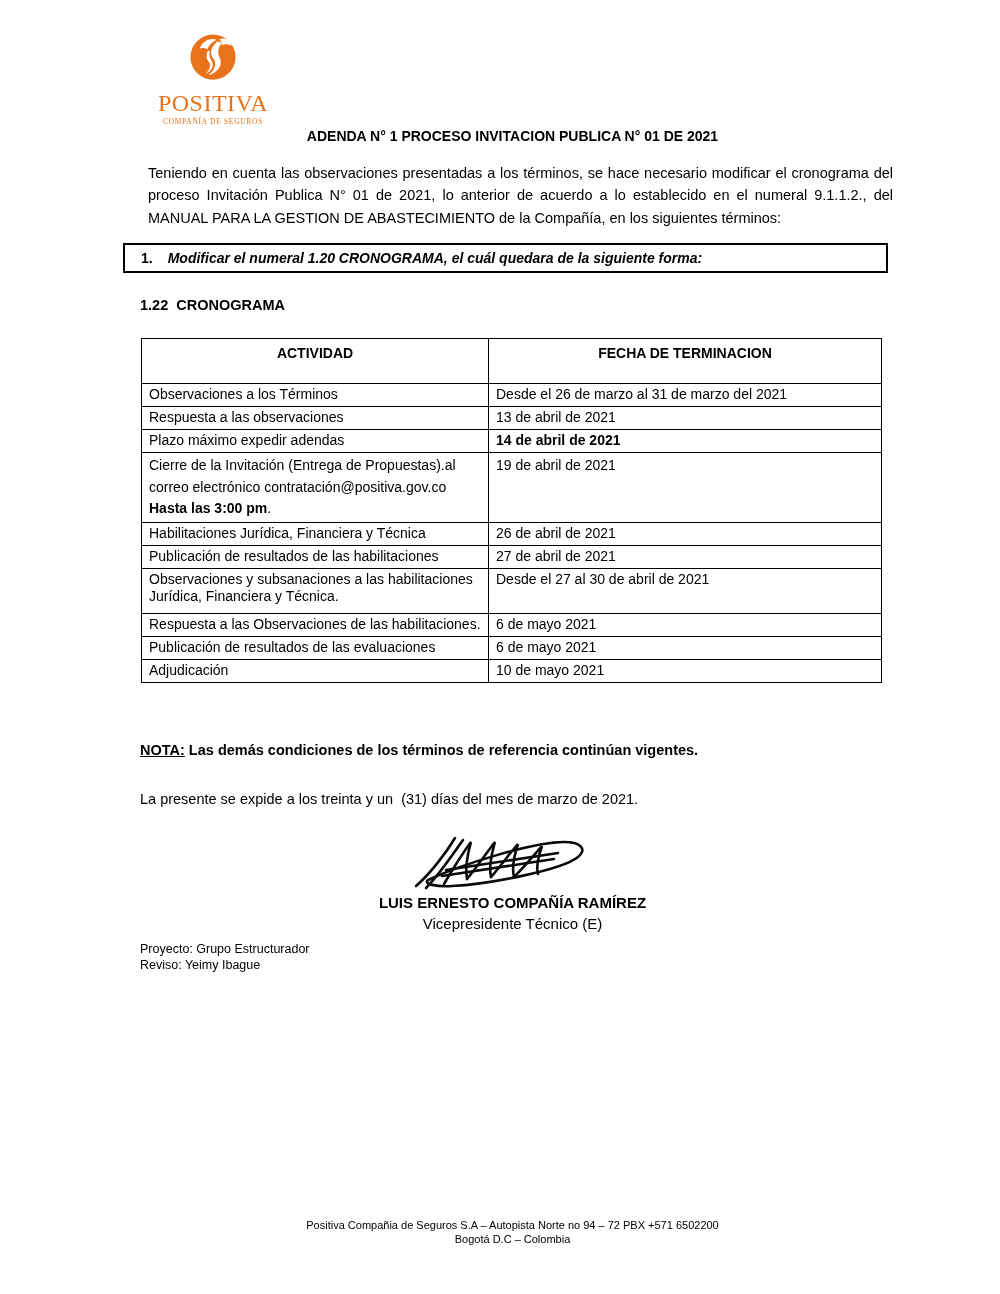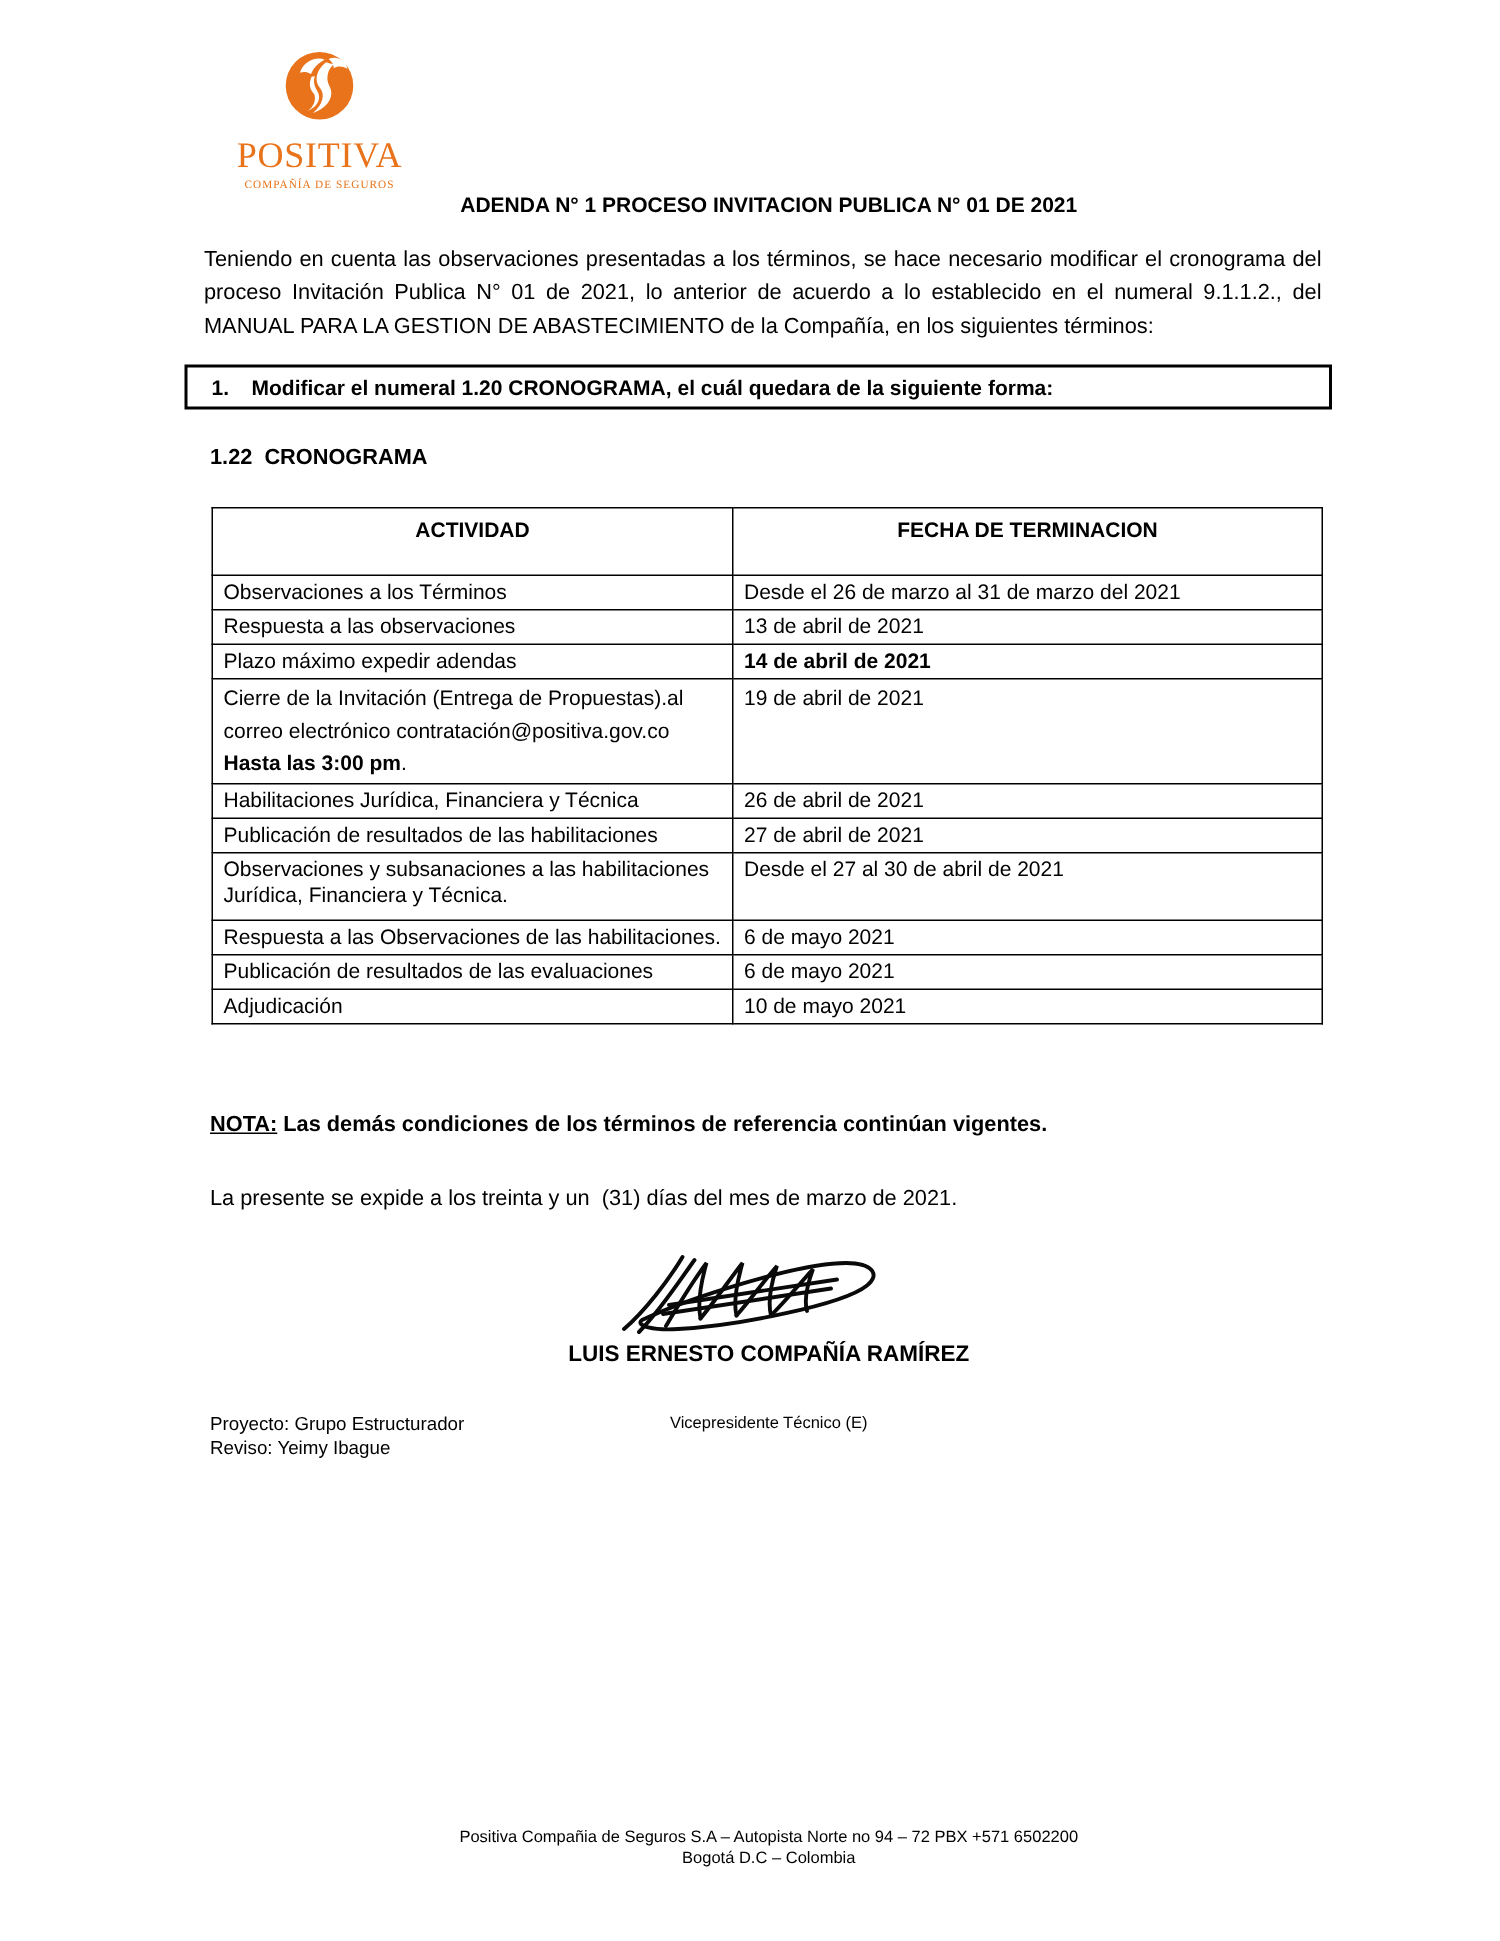--- a/index.html
+++ b/index.html
@@ -10,28 +10,28 @@
   
   .logo { position:absolute; left:150px; top:32px; width:126px; text-align:center; }
   .logo-mark { width:52px; height:52px; display:inline-block; }
   .brand { font-family:"Liberation Serif", serif; font-size:24px; line-height:1.0;
            color:#E8731A; letter-spacing:0.5px; margin-top:3px; }
   .tagline { font-family:"Liberation Serif", serif; font-size:7.5px; letter-spacing:0.7px;
              color:#E8731A; margin-top:2px; white-space:nowrap; }
   
   .doc-title { position:absolute; top:128px; left:140px; width:745px; text-align:center;
                font-weight:bold; font-size:14px; }
-  .intro { position:absolute; top:162px; left:136px; width:745px; font-size:14.5px;
+  .intro { position:absolute; top:162px; left:148px; width:745px; font-size:14.5px;
            line-height:22.4px; text-align:justify; }
   
   .clause-box { position:absolute; top:243px; left:123px; width:765px; height:30px;
                 box-sizing:border-box; border:2px solid #000; display:flex; align-items:center;
                 font-weight:bold; font-size:14px; }
   .clause-num { margin-left:16px; }
-  .clause-text { margin-left:15px; }
+  .clause-text { margin-left:15px;font-style:italic; }
   .section-heading { position:absolute; top:297px; left:140px; font-weight:bold;
                      font-size:14.5px; white-space:pre; }
   
   .schedule { position:absolute; top:338px; left:141px; width:740px;
               border-collapse:collapse; table-layout:fixed; }
   .schedule col.c1 { width:347px; }
   .schedule col.c2 { width:393px; }
   .schedule th, .schedule td { border:1.5px solid #000; font-size:14px; padding:2px 7px;
                                vertical-align:top; overflow:hidden; }
   .schedule th { text-align:center; font-weight:bold; height:36px; padding-top:6px; }
@@ -44,21 +44,21 @@
   .bold { font-weight:bold; }
   
   .nota { position:absolute; top:742px; left:140px; width:745px; font-size:14.5px; font-weight:bold; }
   .nota-label { text-decoration:underline; }
   .issued { position:absolute; top:791px; left:140px; width:745px; font-size:14.5px; white-space:pre-wrap; }
   
   .signature-wrap { position:absolute; top:829px; left:410px; width:185px; height:62px; }
   .signer-name { position:absolute; top:894px; left:140px; width:745px; text-align:center;
                  font-weight:bold; font-size:15px; }
   .signer-role { position:absolute; top:915px; left:140px; width:745px; text-align:center;
-                 font-size:11px;margin-top:28px; }
+                 font-size:15px; }
   .credits { position:absolute; top:942px; left:140px; font-size:12.5px; line-height:15.5px; }
   
   .footer { position:absolute; top:1219px; left:140px; width:745px; text-align:center;
             font-size:11px; line-height:13.5px; }
 </style>
 </head>
 <body>
 
 <div class="page">
 

